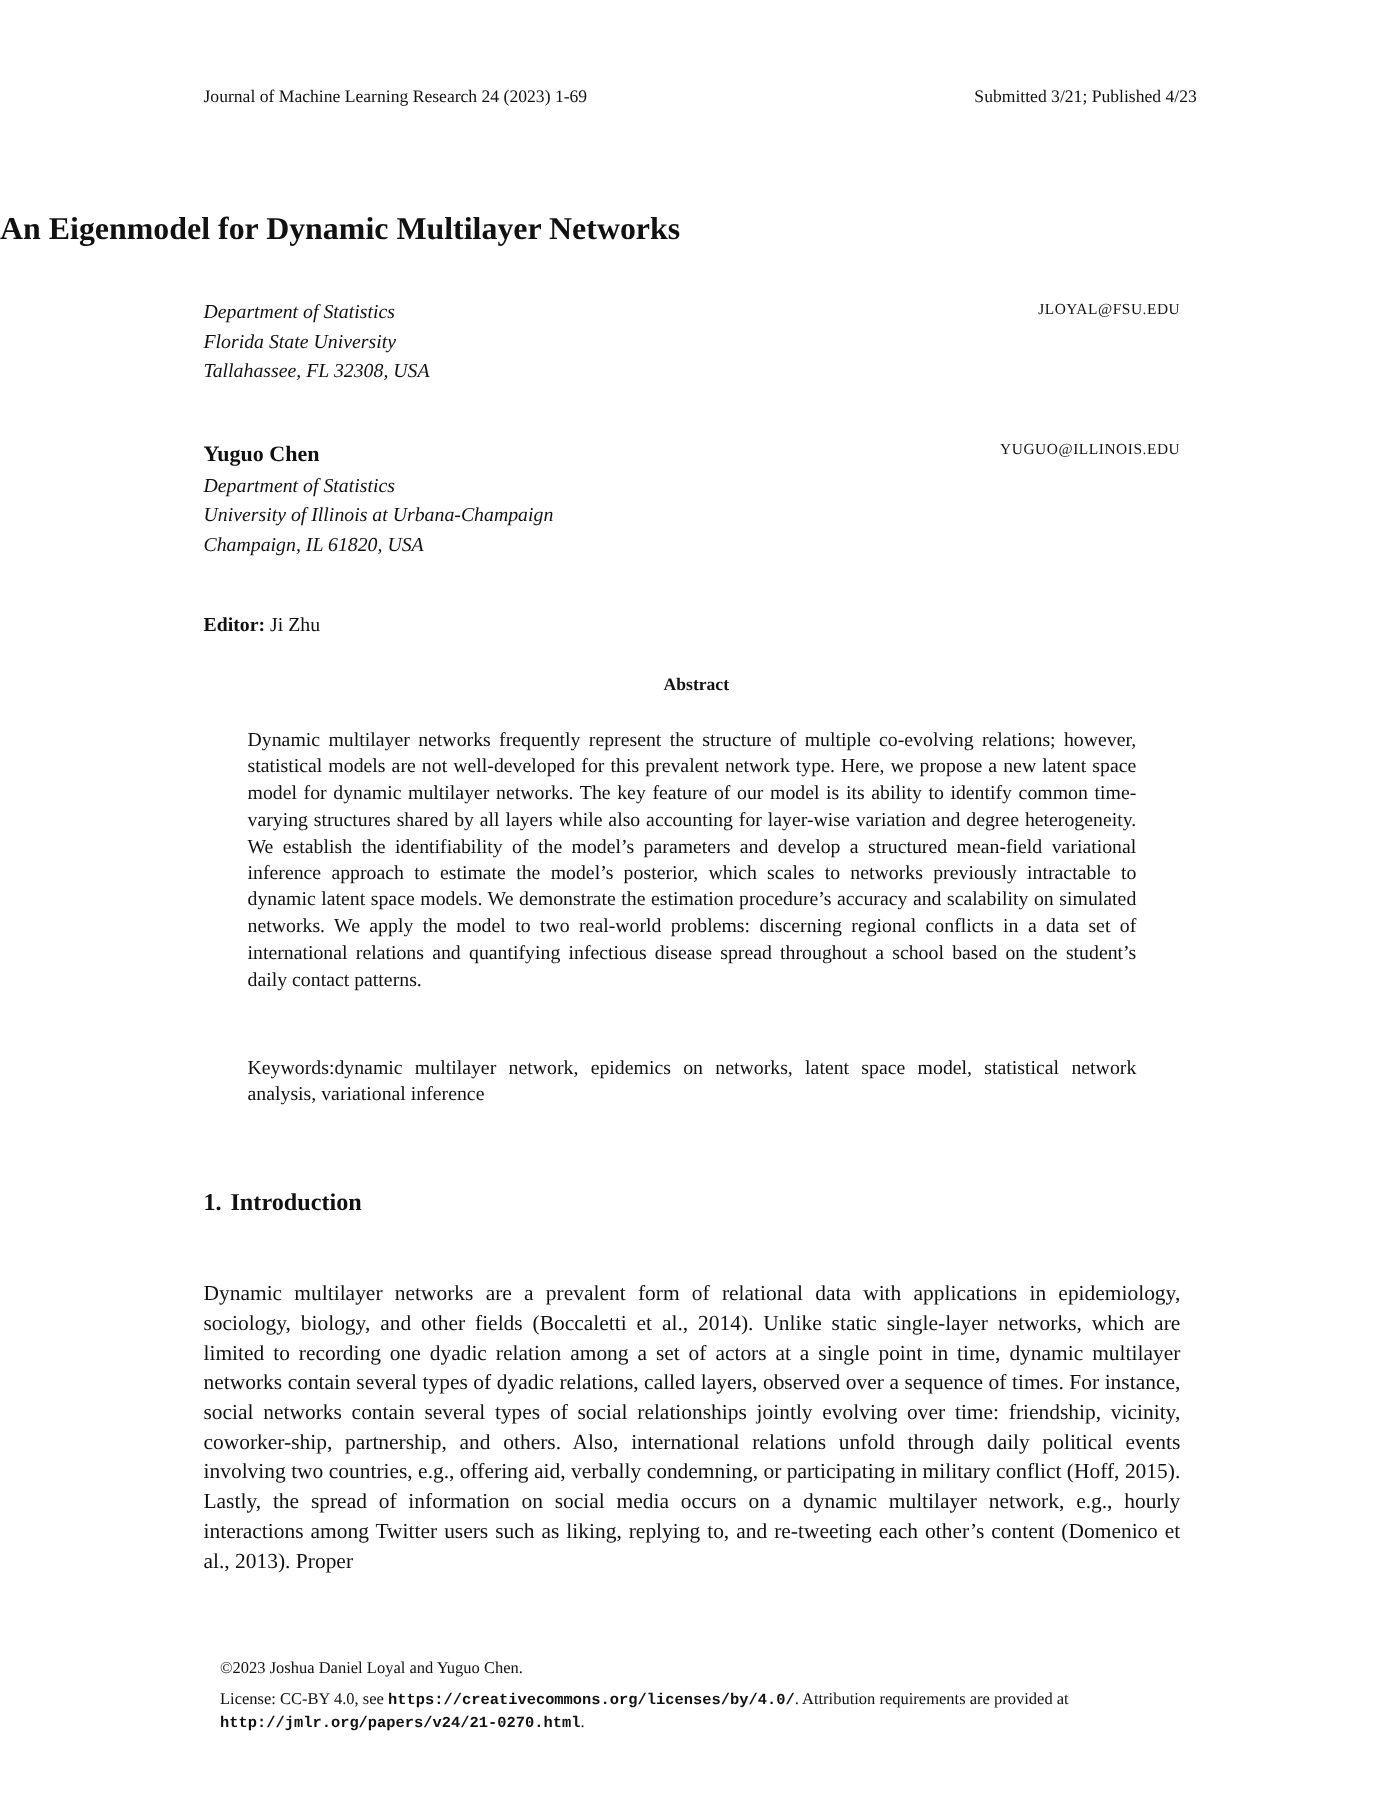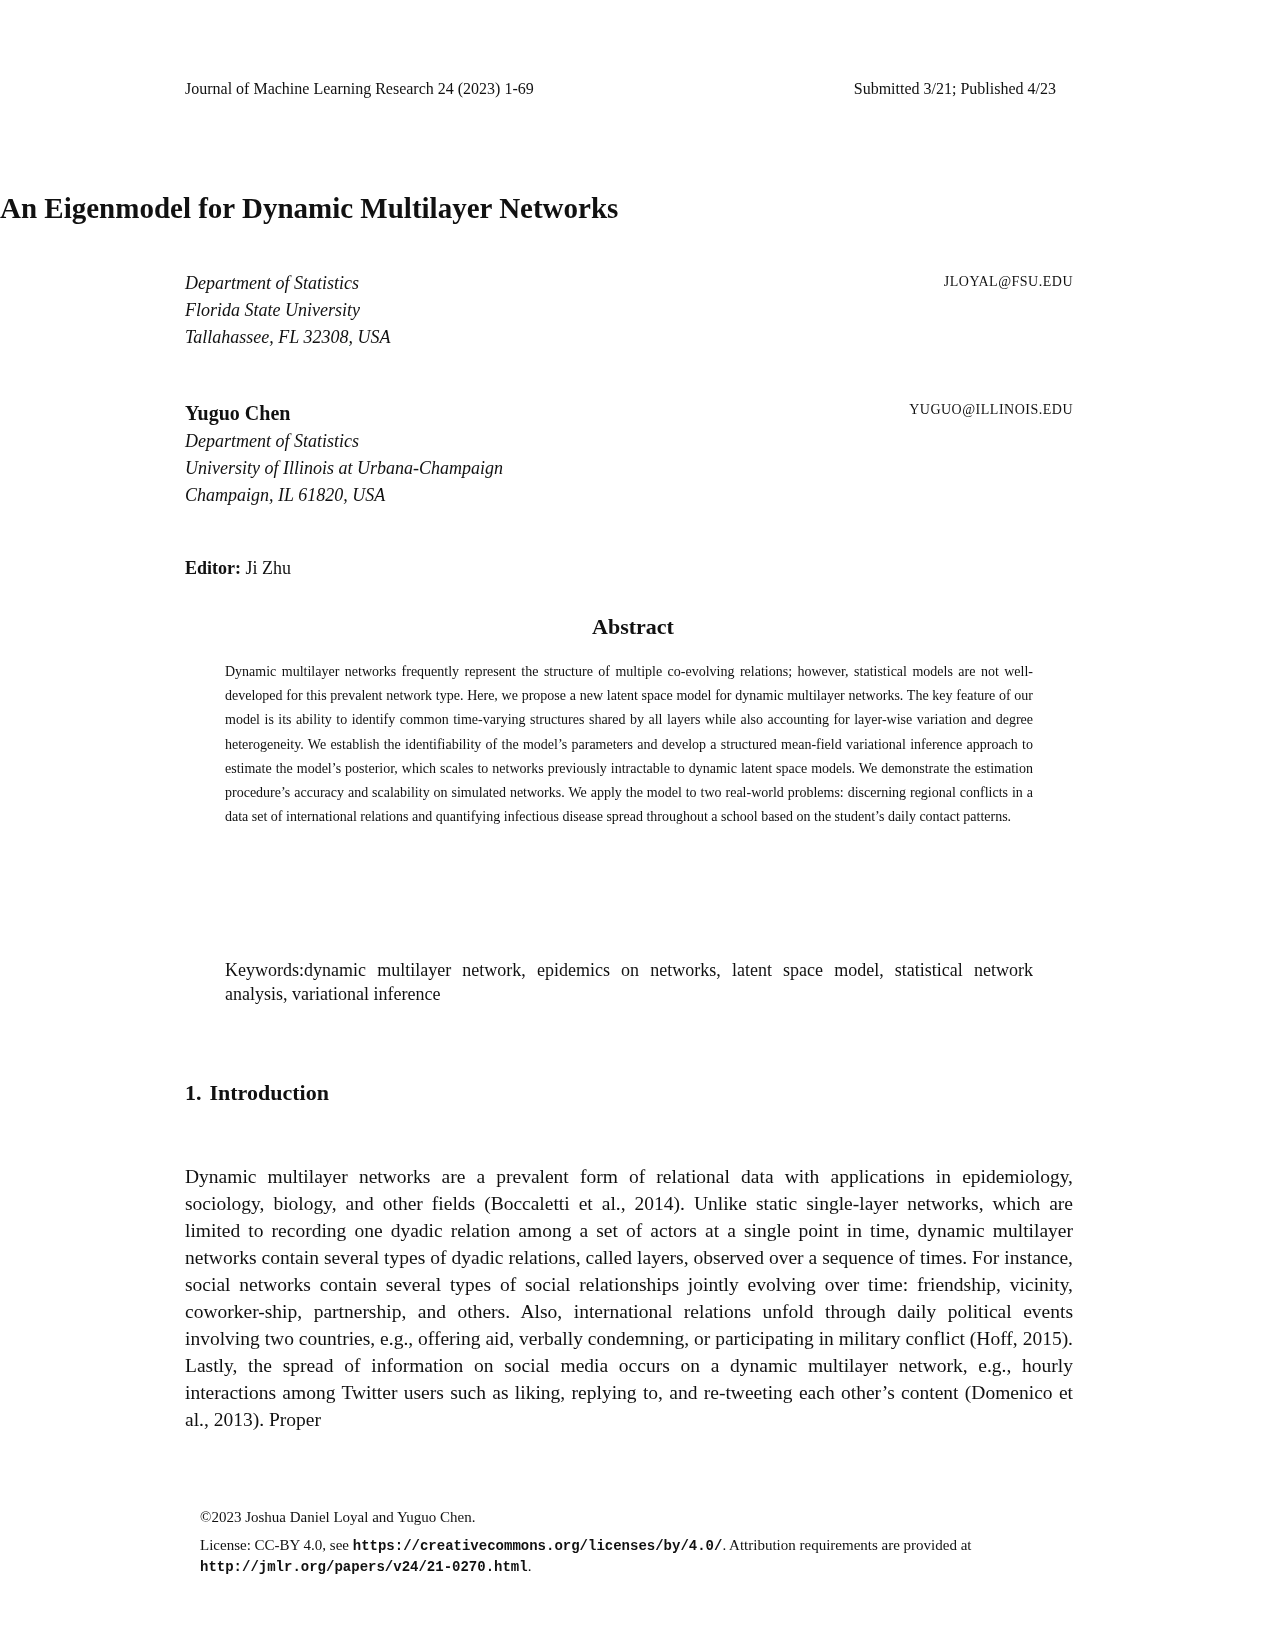--- a/index.html
+++ b/index.html
@@ -3,32 +3,32 @@
 <meta charset="utf-8">
 <style>
   html, body { margin: 0; padding: 0; background: #ffffff; }
   body {
     width: 1266px; height: 1638px; position: relative; overflow: hidden;
     font-family: "Liberation Serif", "DejaVu Serif", serif; color: #111;
   }
   .abs { position: absolute; }
   .running-head { top: 80px; font-size: 16px; }
   .rh-left { left: 185px; }
-  .rh-right { right: 210px; margin-left: 16px; }
+  .rh-right { right: 178px; margin-left: 16px; }
   .title { top: 192px; left: 0; width: 1266px; text-align: left; font-size: 29px; font-weight: bold; }
   .author-block { left: 185px; width: 888px; }
   .author-name { font-size: 20px; font-weight: bold; line-height: 30px; }
   .author-email { position: absolute; right: 0; top: 4px; font-size: 14px; letter-spacing: 0.5px; font-variant: small-caps; text-transform: uppercase; }
   .affil { font-style: italic; font-size: 18px; line-height: 27px; }
   .a1 { top: 270px; }
   .a2 { top: 398px; }
   .editor { top: 558px; left: 185px; font-size: 18px; }
   .editor b { font-weight: bold; }
-  .abstract-title { top: 614px; left: 0; width: 1266px; text-align: center; font-size: 22px; font-weight: bold; }
-  .abstract-body { top: 660px; left: 225px; width: 808px; font-size: 14px; line-height: 24.2px; text-align: justify; }
+  .abstract-title { top: 614px; left: 0; width: 1266px; text-align: center; font-size: 16px; font-weight: bold; }
+  .abstract-body { top: 660px; left: 225px; width: 808px; font-size: 18px; line-height: 24.2px; text-align: justify; }
   .keywords { top: 958px; left: 225px; width: 808px; font-size: 18px; line-height: 24.2px; text-align: justify; }
   .keywords b { font-weight: normal; }
   .section-heading { top: 1050px; left: 185px; font-size: 22px; font-weight: bold; margin-top: 30px; }
   .section-heading .num { margin-right: 8px; }
   .intro-body { top: 1163px; left: 185px; width: 888px; font-size: 19.5px; line-height: 27px; text-align: justify; }
   .footer { left: 200px; width: 888px; font-size: 15px; line-height: 20px; margin-top: 20px; }
   .copyright { top: 1487px; }
   .license { top: 1515px; }
   .mono { font-family: "Liberation Mono", "DejaVu Sans Mono", monospace; font-weight: bold; font-size: 14px; }
 </style>

